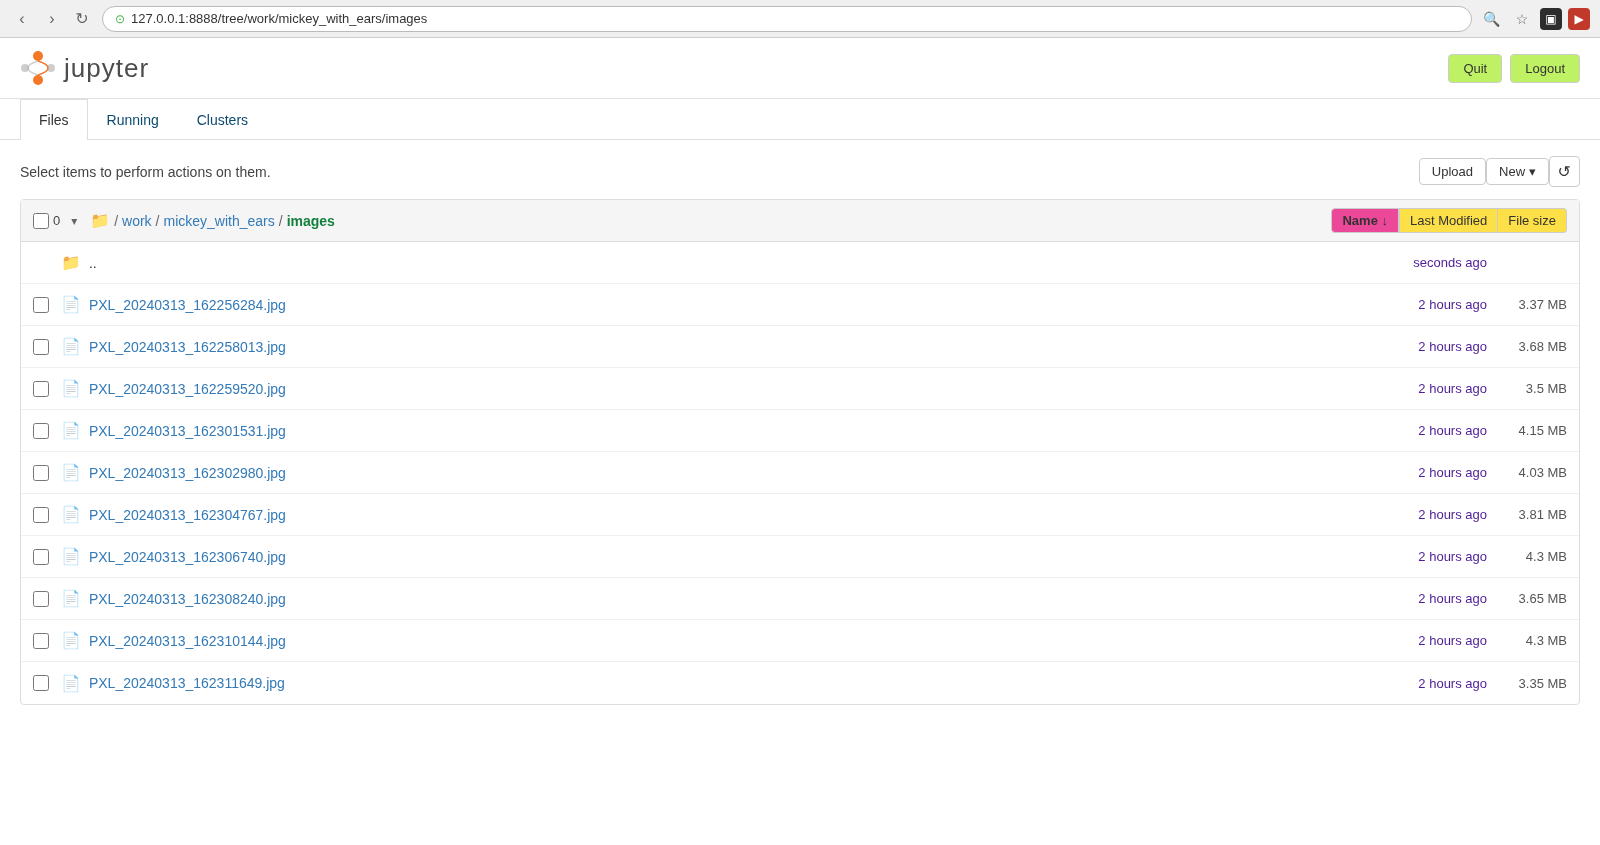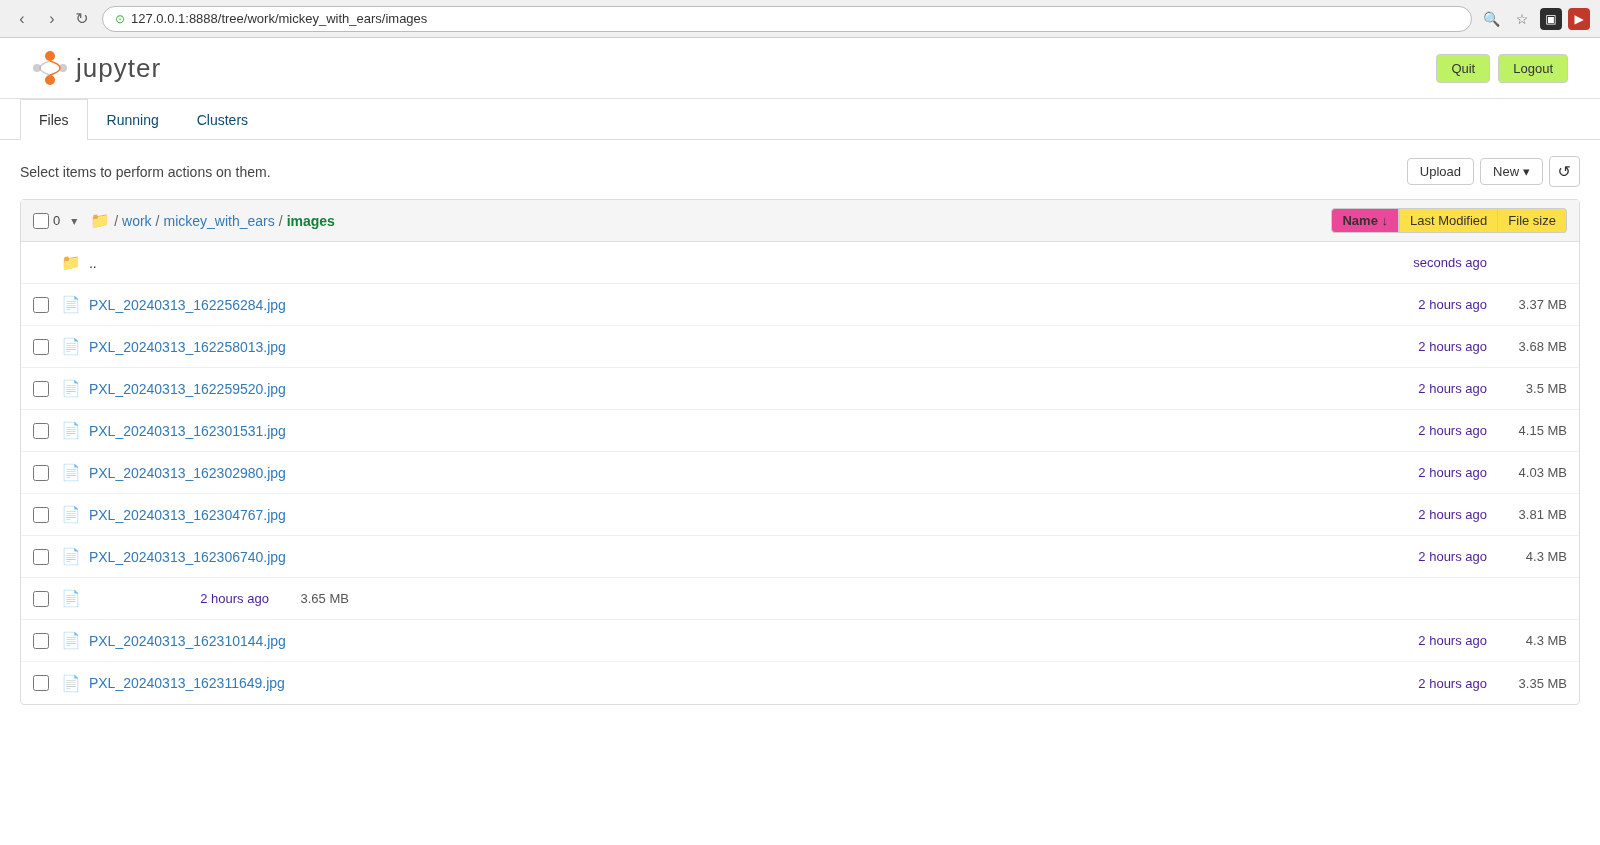--- a/index.html
+++ b/index.html
@@ -55,21 +55,21 @@
       width: 22px; height: 22px;
       border-radius: 4px;
       display: flex; align-items: center; justify-content: center;
       font-size: 12px;
     }
     .ext-dark { background: #2d2d2d; color: #fff; }
     .ext-red { background: #c0392b; color: #fff; }
 
     
     .jupyter-header {
-      padding: 12px 32px;
+      padding: 12px 20px;
       display: flex;
       align-items: center;
       justify-content: space-between;
       border-bottom: 1px solid #e0e0e0;
     }
     .jupyter-logo {
       display: flex; align-items: center; gap: 8px;
     }
     .jupyter-logo-text {
       font-size: 26px;
@@ -118,21 +118,21 @@
     }
 
     
     .toolbar-row {
       display: flex;
       align-items: center;
       justify-content: space-between;
       margin-bottom: 12px;
     }
     .select-info { font-size: 14px; color: #444; }
-    .toolbar-actions { display: flex; gap: 6px; align-items: center; }
+    .toolbar-actions { display: flex; align-items: center; }
     .action-btn {
       padding: 5px 12px;
       border: 1px solid #ccc;
       background: #fff;
       border-radius: 4px;
       cursor: pointer;
       font-size: 13px;
       color: #333;
     }
     .new-btn {
@@ -388,20 +388,21 @@
         <div class="file-row">
     <input type="checkbox" class="row-checkbox" style="">
     <span class="file-icon">📄</span>
     <a class="file-name">PXL_20240313_162306740.jpg</a>
     <span class="file-modified">2 hours ago</span>
     <span class="file-size">4.3 MB</span>
   </div>
         <div class="file-row">
     <input type="checkbox" class="row-checkbox" style="">
     <span class="file-icon">📄</span>
+    <a class="file-name">PXL_20240313_162308240.jpg</a>
     <span class="file-modified">2 hours ago</span>
     <span class="file-size">3.65 MB</span>
   </div>
         <div class="file-row">
     <input type="checkbox" class="row-checkbox" style="">
     <span class="file-icon">📄</span>
     <a class="file-name">PXL_20240313_162310144.jpg</a>
     <span class="file-modified">2 hours ago</span>
     <span class="file-size">4.3 MB</span>
   </div>

